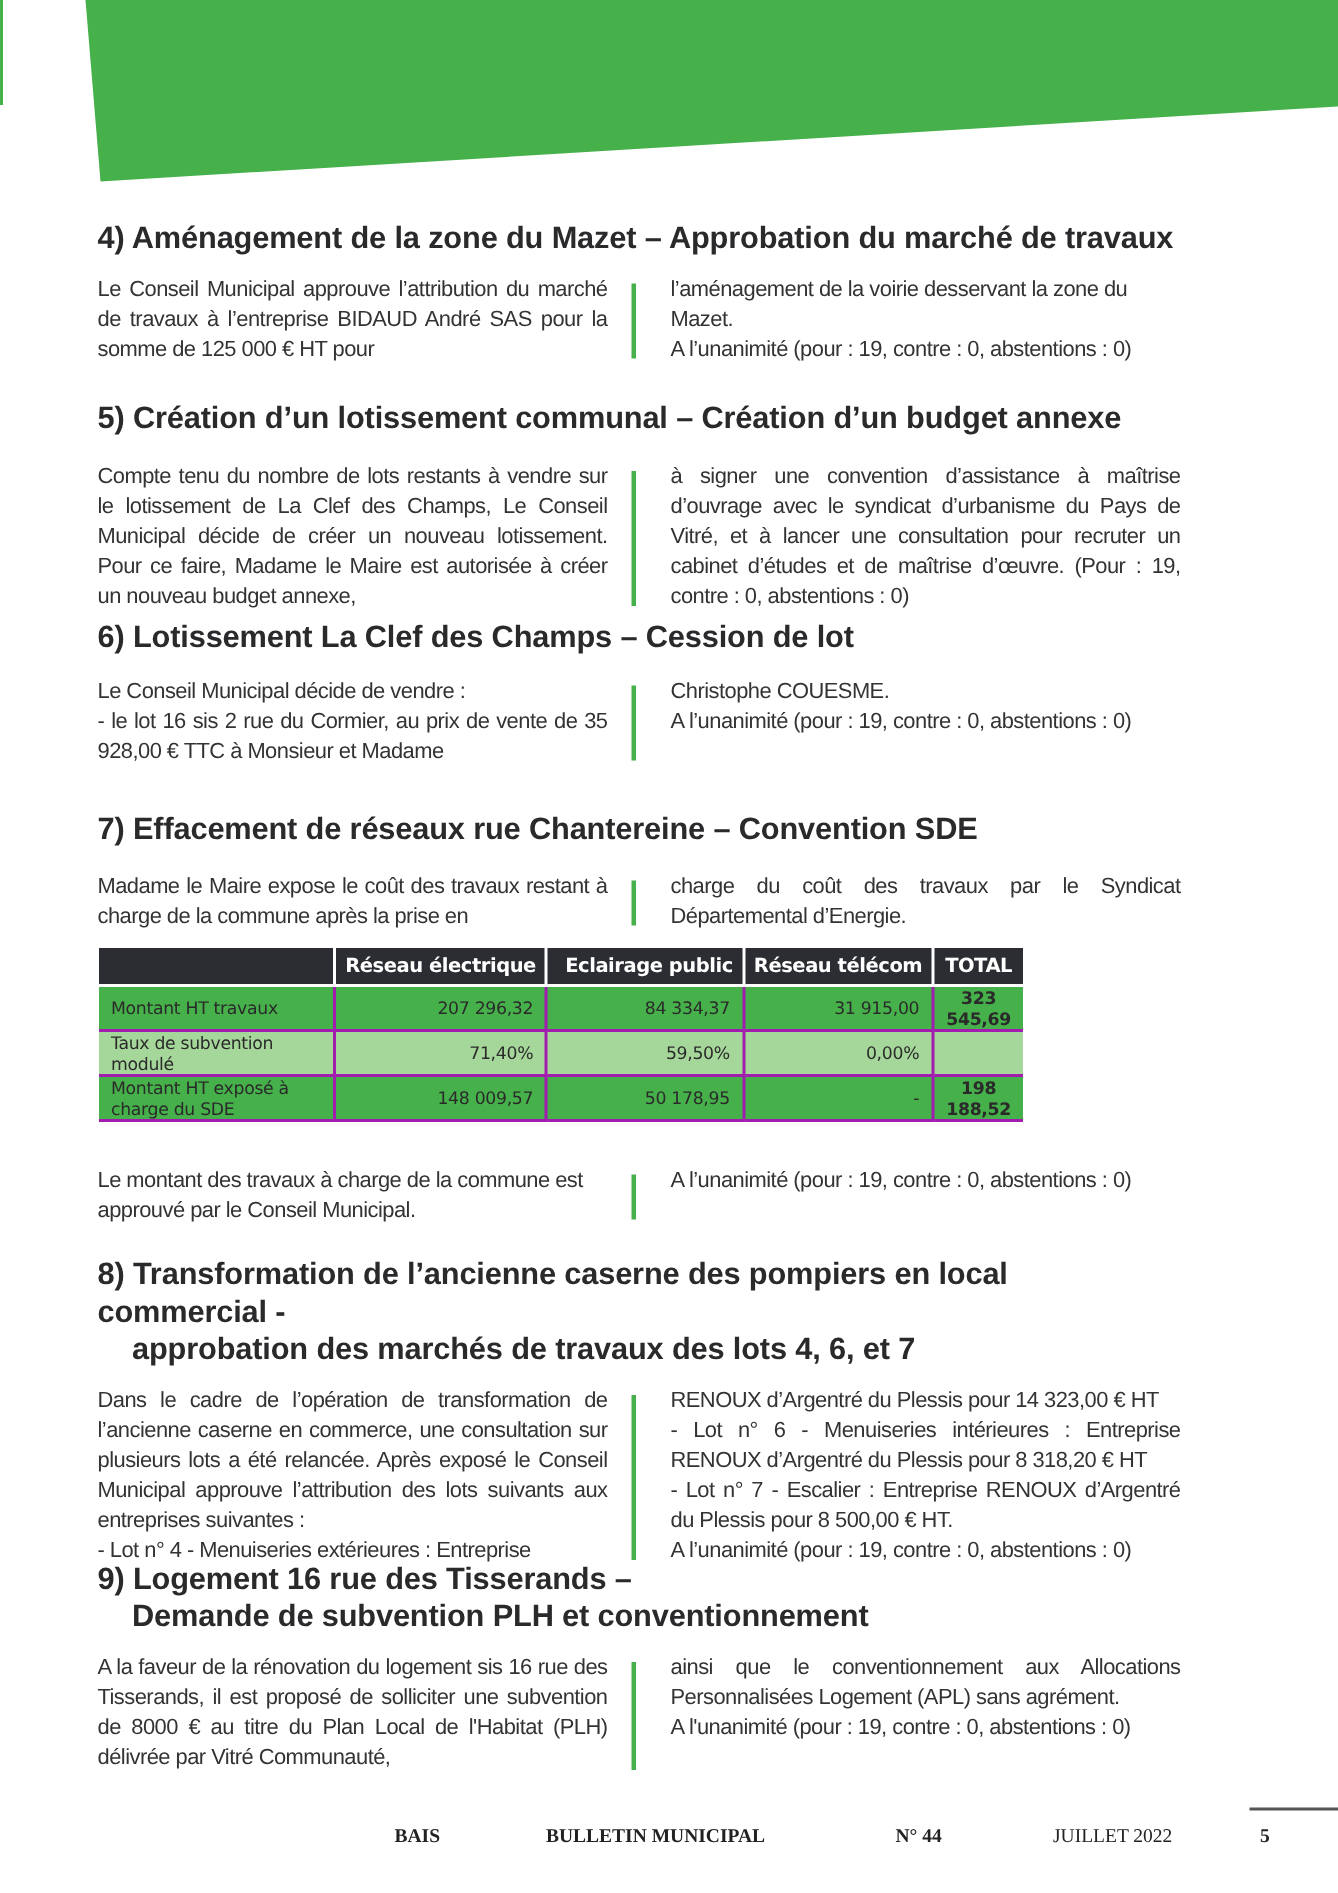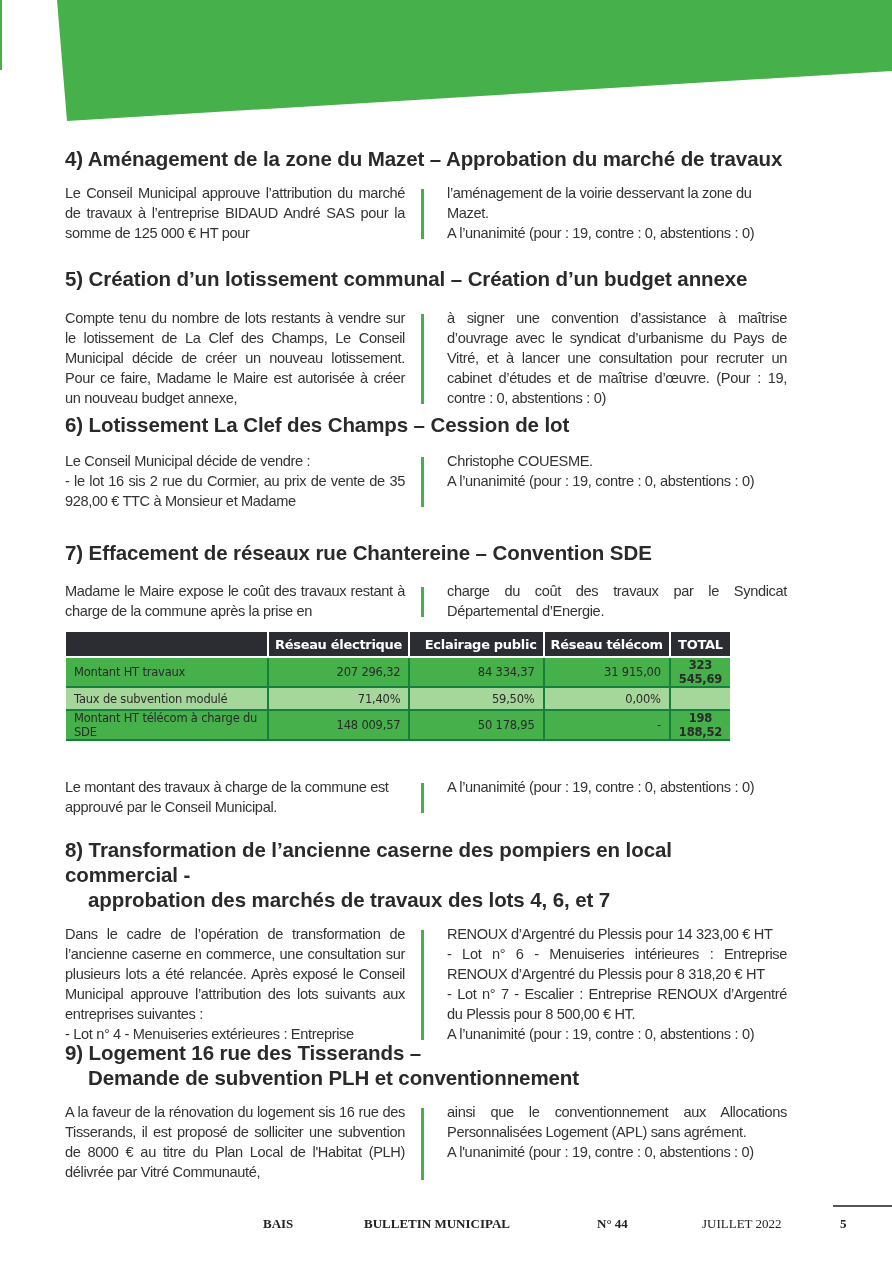--- a/index.html
+++ b/index.html
@@ -22,33 +22,33 @@
     width: 340px; font-size: 14.6px; line-height: 20px; color: #333;
     text-align: justify; letter-spacing: -0.35px;
   }
   .col.left { margin-right: 42px; }
   .col p { margin: 0; }
   .divider {
     position: absolute; left: 356px; width: 3px; background: #46b04a;
   }
 
   table.sde {
-    position: absolute; left: 66px; top: 632px; width: 664px;
+    position: absolute; left: 66px; top: 632px; width: 616px;
     border-collapse: collapse; font-family: "DejaVu Sans", sans-serif; padding-left: 28px;
   }
   table.sde th {
     background: #2b2d33; color: #fff; font-size: 13px; font-weight: bold;
     height: 24px; padding: 0 6px; border: 2px solid #fff; border-top: none;
     text-align: center; letter-spacing: -0.3px; white-space: nowrap;
   }
   table.sde th:first-child { border-left: none; }
   table.sde th:last-child { border-right: none; }
   table.sde td {
     font-size: 11.5px; color: #2a2a2a; padding: 0 8px; height: 21px;
-    border: 2px solid #15803d; text-align: right; letter-spacing: -0.2px;
+    border: 2px solid #a21caf; text-align: right; letter-spacing: -0.2px;
   }
   table.sde td:first-child { text-align: left; border-left: none; line-height: 14px; }
   table.sde td:last-child { border-right: none; font-weight: bold; text-align: center; }
   table.sde tr.dark td { background: #46b04a; }
   table.sde tr.light td { background: #a6d79a; }
   table.sde tr.tall td { height: 34px; }
 
   .footer {
     position: absolute; top: 1216px; left: 0; width: 892px; height: 20px;
     font-family: "Liberation Serif", serif; font-size: 13px; color: #222;
@@ -139,21 +139,21 @@
       <td>323 545,69</td>
     </tr>
     <tr class="light">
       <td>Taux de subvention modulé</td>
       <td>71,40%</td>
       <td>59,50%</td>
       <td>0,00%</td>
       <td></td>
     </tr>
     <tr class="dark">
-      <td>Montant HT télécom à charge du SDE</td>
+      <td>Montant HT exposé à charge du SDE</td>
       <td>148 009,57</td>
       <td>50 178,95</td>
       <td>-</td>
       <td>198 188,52</td>
     </tr>
   </tbody>
 </table>
 
 <div class="section" style="top:777px;">
   <div class="cols" style="margin-top:0;">

